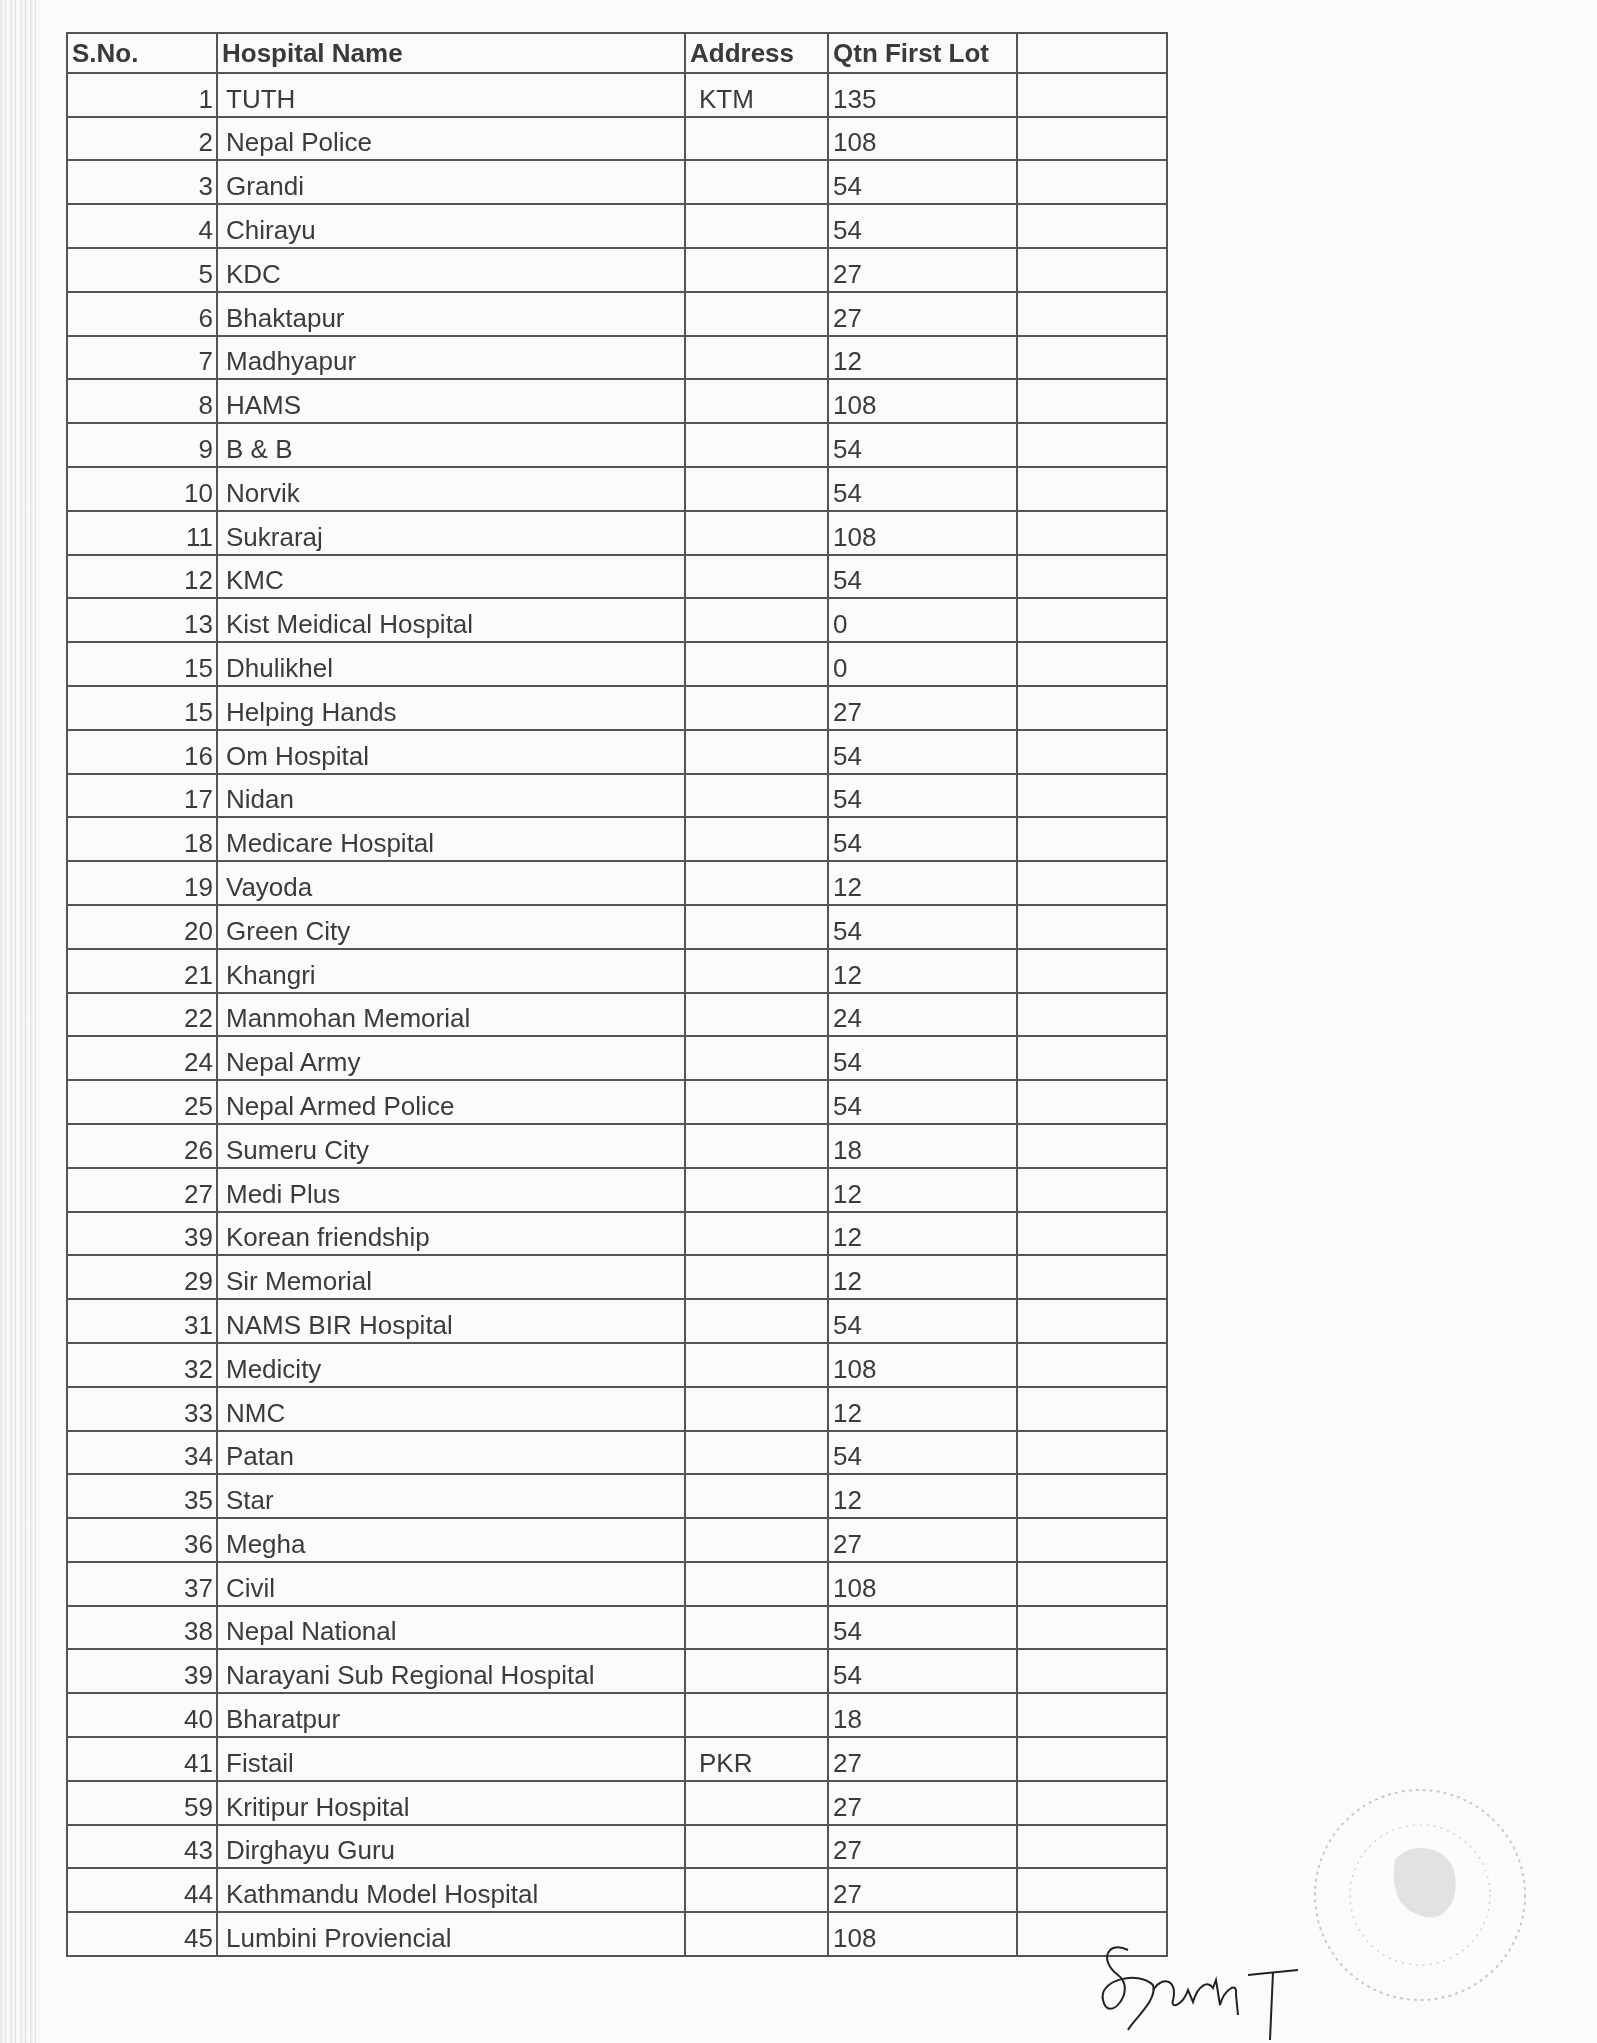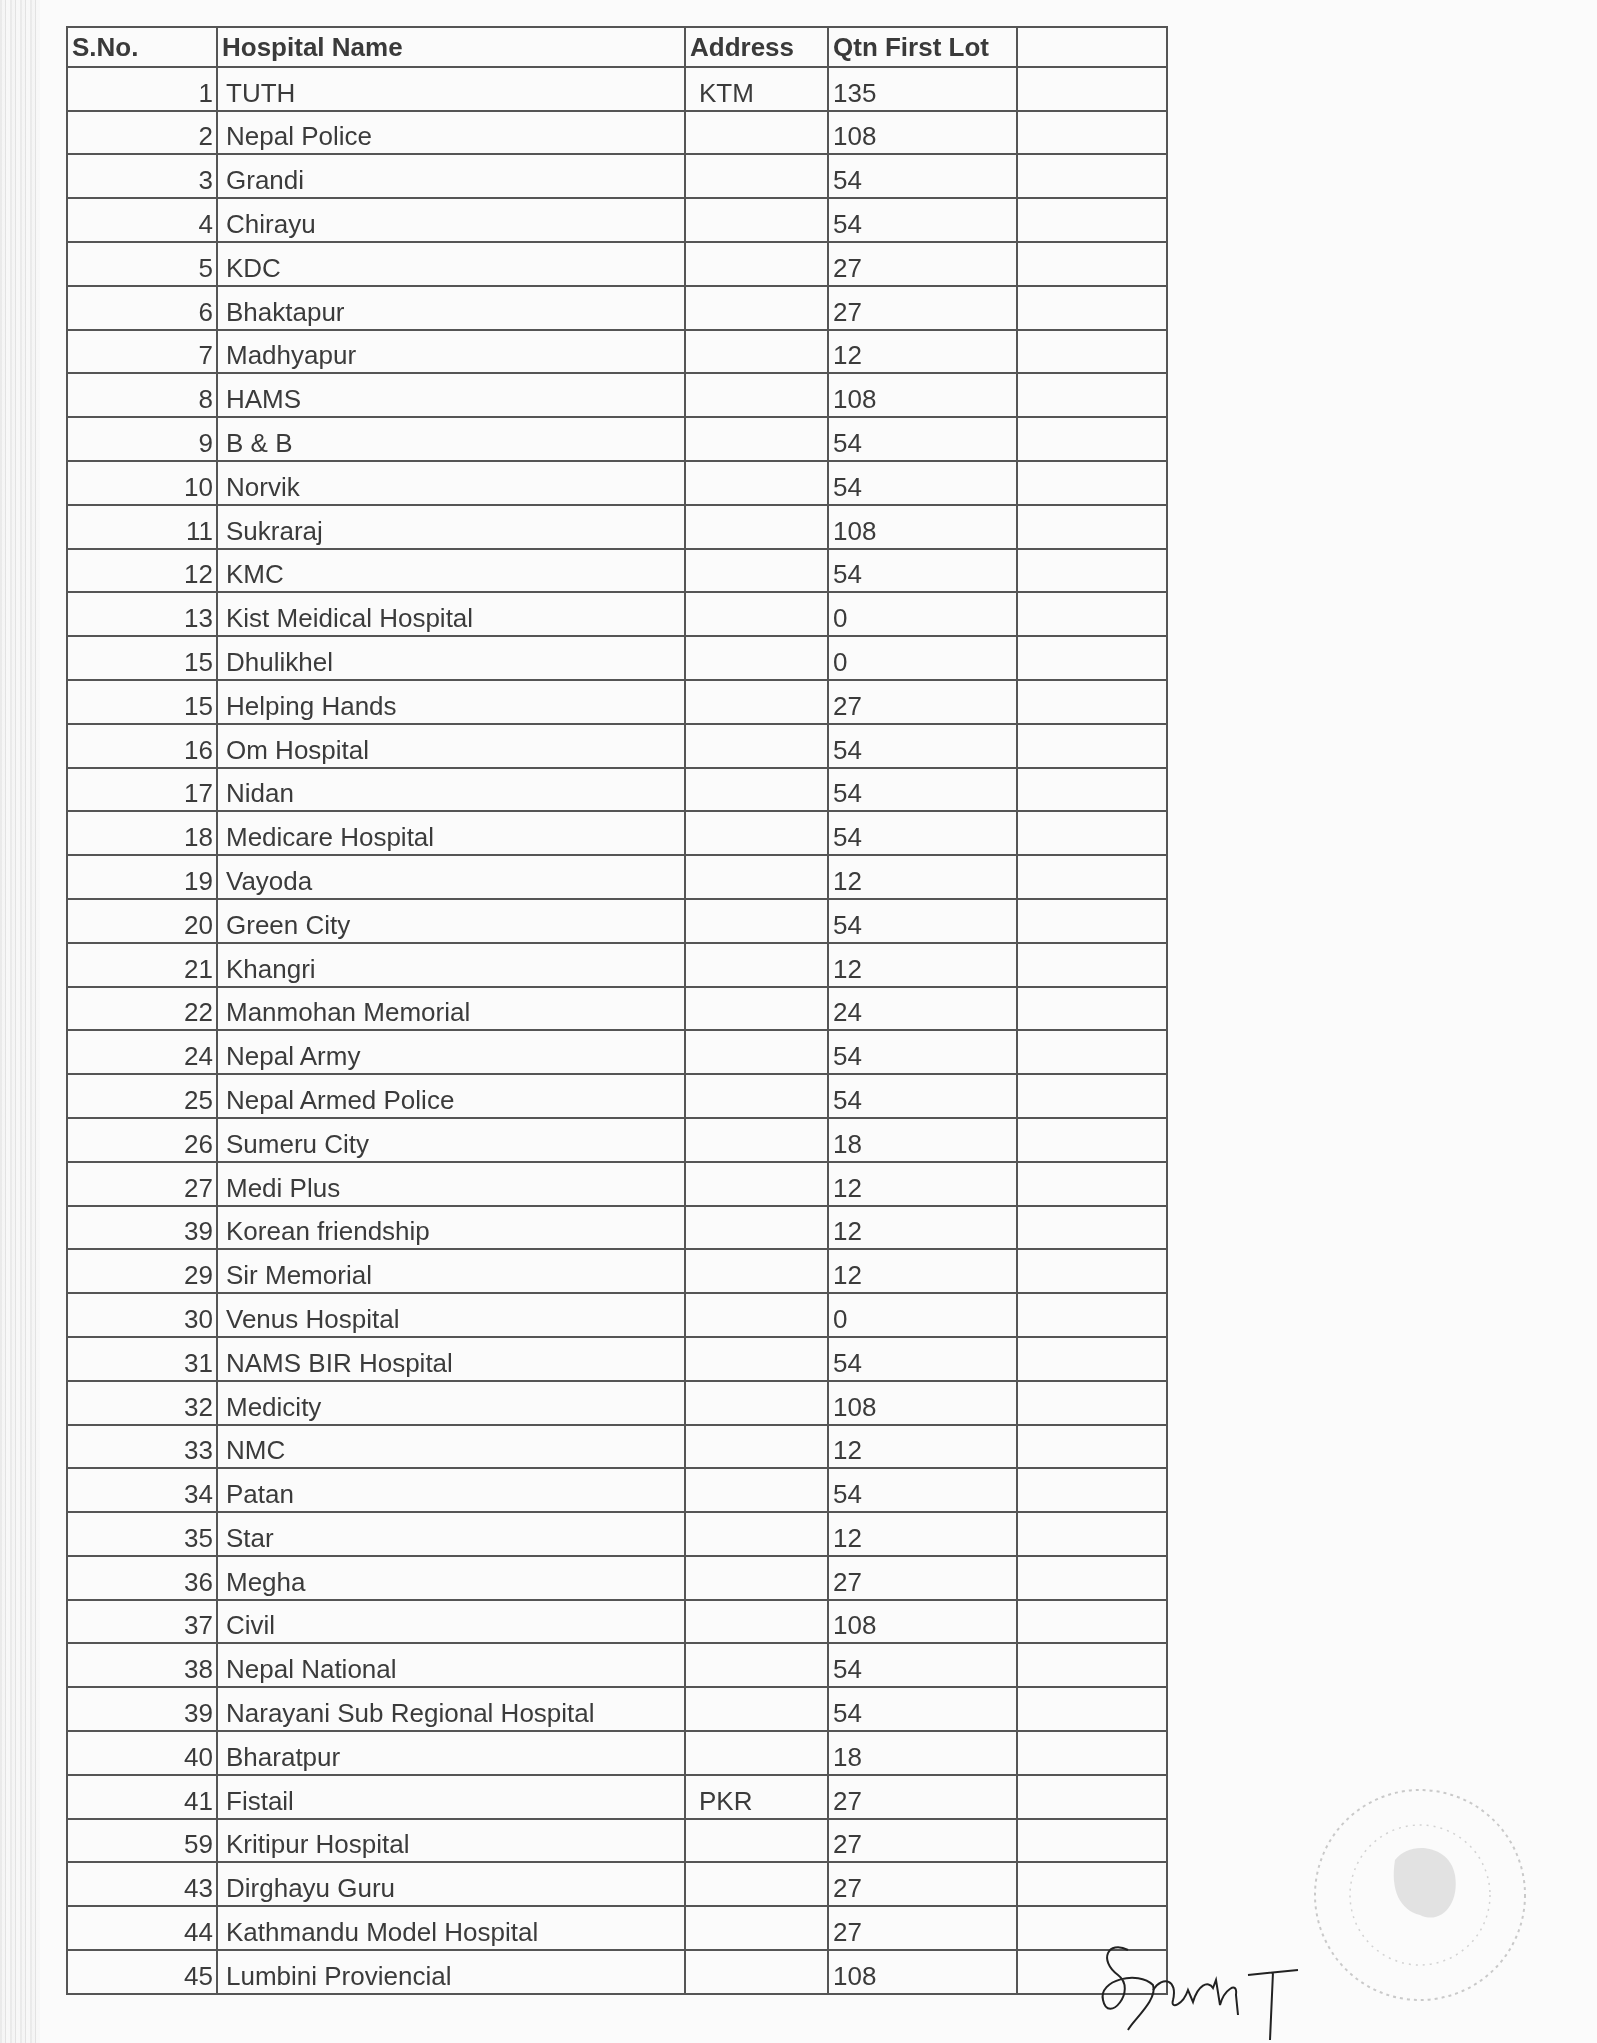--- a/index.html
+++ b/index.html
@@ -10,21 +10,21 @@
     overflow: hidden;
     font-family: "Liberation Sans", "DejaVu Sans", sans-serif;
     color: #3b3b3b;
   }
   .scan-edge {
     position: absolute; left: 0; top: 0; width: 40px; height: 2043px;
     background: repeating-linear-gradient(90deg, #e6e6e6 0 2px, #f4f4f4 2px 5px, #dcdcdc 5px 6px, #f7f7f7 6px 10px);
     opacity: 0.8;
   }
   .sheet {
-    position: absolute; left: 66px; top: 26px;
+    position: absolute; left: 66px; top: 32px;
     width: 1161px;
   }
   table {
     border-collapse: collapse;
     table-layout: fixed;
     width: 1100px;
   }
   col.c-sno { width: 150px; }
   col.c-name { width: 468px; }
   col.c-addr { width: 143px; }
@@ -274,27 +274,20 @@
           <td class="extra"></td>
         </tr>
         <tr>
           <td class="sno">29</td>
           <td class="name">Sir Memorial</td>
           <td class="addr"></td>
           <td class="qtn">12</td>
           <td class="extra"></td>
         </tr>
         <tr>
-          <td class="sno">30</td>
-          <td class="name">Venus Hospital</td>
-          <td class="addr"></td>
-          <td class="qtn">0</td>
-          <td class="extra"></td>
-        </tr>
-        <tr>
           <td class="sno">31</td>
           <td class="name">NAMS BIR Hospital</td>
           <td class="addr"></td>
           <td class="qtn">54</td>
           <td class="extra"></td>
         </tr>
         <tr>
           <td class="sno">32</td>
           <td class="name">Medicity</td>
           <td class="addr"></td>

